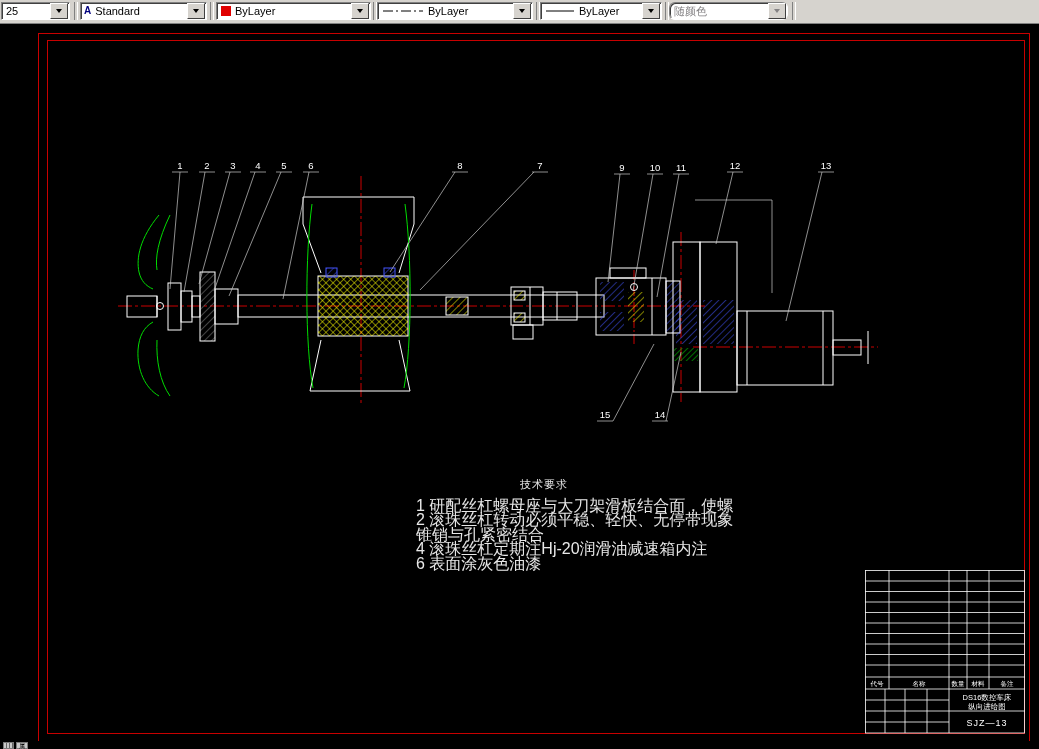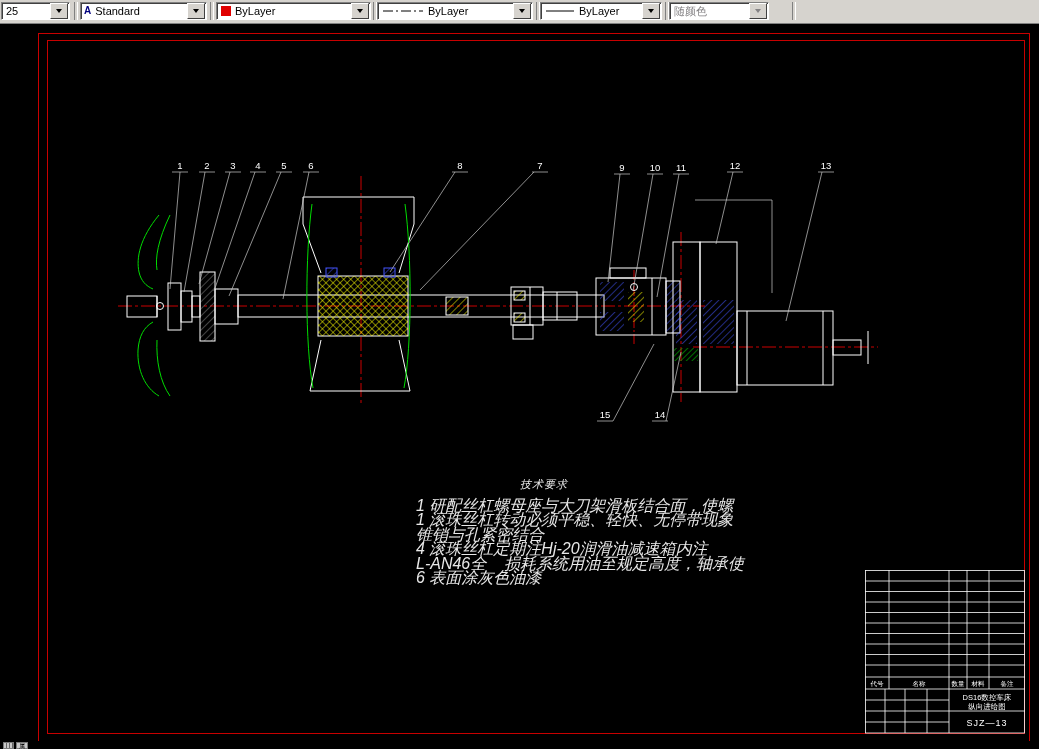--- a/index.html
+++ b/index.html
@@ -35,21 +35,21 @@
     border-top:4px solid #000;
   }
   .combo.disabled .arrowbtn .tri{border-top-color:#848284;}
   .swatch{width:10px;height:10px;background:#e00000;margin-left:4px;flex:0 0 10px;}
   .miniline{margin-left:4px;flex:0 0 auto;}
   .style-ic{margin-left:3px;flex:0 0 auto;font-size:10px;font-weight:bold;color:#00007f;line-height:10px;}
   
   .canvas-svg{position:absolute;left:0;top:0;}
   
   .tech{
-    position:absolute;left:416px;top:477px;width:270px;color:#e8e8e8;z-index:2;font-style:italic;
+    position:absolute;left:416px;top:477px;width:270px;color:#e8e8e8;z-index:2;
   }
   .tech .t-title{font-size:11px;margin-left:104px;margin-bottom:7px;letter-spacing:1px;}
   .tech .t-line{font-size:16px;line-height:14.4px;white-space:pre;}
   
   .statusbar{position:absolute;left:0;bottom:0;width:1039px;height:8px;background:#000;z-index:4;}
   .sicon{
     position:absolute;bottom:0;height:7px;background:#c8c8c8;border:1px solid #7a7a7a;
     font-size:6px;line-height:6px;color:#000;text-align:center;box-sizing:border-box;
   }
   .sicon.grid{left:3px;width:11px;
@@ -101,21 +101,21 @@
     <svg class="miniline" width="30" height="8">
       <line x1="1" y1="4" x2="29" y2="4" stroke="#000" stroke-width="1"></line>
     </svg>
     <span class="val">ByLayer</span>
     <span class="arrowbtn">
         <span class="tri"></span>
       </span>
   </div>
   <div class="sep" style="left:665px;"></div>
 
-  <div class="combo disabled" style="left:669px;width:100px;">
+  <div class="combo disabled" style="left:669px;width:119px;border-radius:6px;">
     <span class="val">随颜色</span>
     <span class="arrowbtn">
         <span class="tri"></span>
       </span>
   </div>
   <div class="sep" style="left:792px;"></div>
 </div>
 
 <svg class="canvas-svg" width="1039" height="749" viewBox="0 0 1039 749">
   <defs>
@@ -317,23 +317,22 @@
     <text x="1007" y="686">备注</text>
     <text x="987" y="700" font-size="7.5">DS16数控车床</text>
     <text x="987" y="709" font-size="7.5">纵向进给图</text>
     <text x="987" y="726" font-size="9" letter-spacing="1">SJZ—13</text>
   </g>
 </svg>
 
 <div class="tech">
   <div class="t-title">技术要求</div>
   <div class="t-line">1 研配丝杠螺母座与大刀架滑板结合面，使螺</div>
-  <div class="t-line">1 滚珠丝杠转动必须平稳、轻快、无停带现象</div>
+  <div class="t-line">2 滚珠丝杠转动必须平稳、轻快、无停带现象</div>
   <div class="t-line">锥销与孔紧密结合</div>
   <div class="t-line">4 滚珠丝杠定期注Hj-20润滑油减速箱内注</div>
-  <div class="t-line">L-AN46全    损耗系统用油至规定高度，轴承使</div>
   <div class="t-line">6 表面涂灰色油漆</div>
 </div>
 
 <div class="statusbar">
   <span class="sicon grid"></span>
   <span class="sicon tab">属</span>
 </div>
 
 </body></html>

